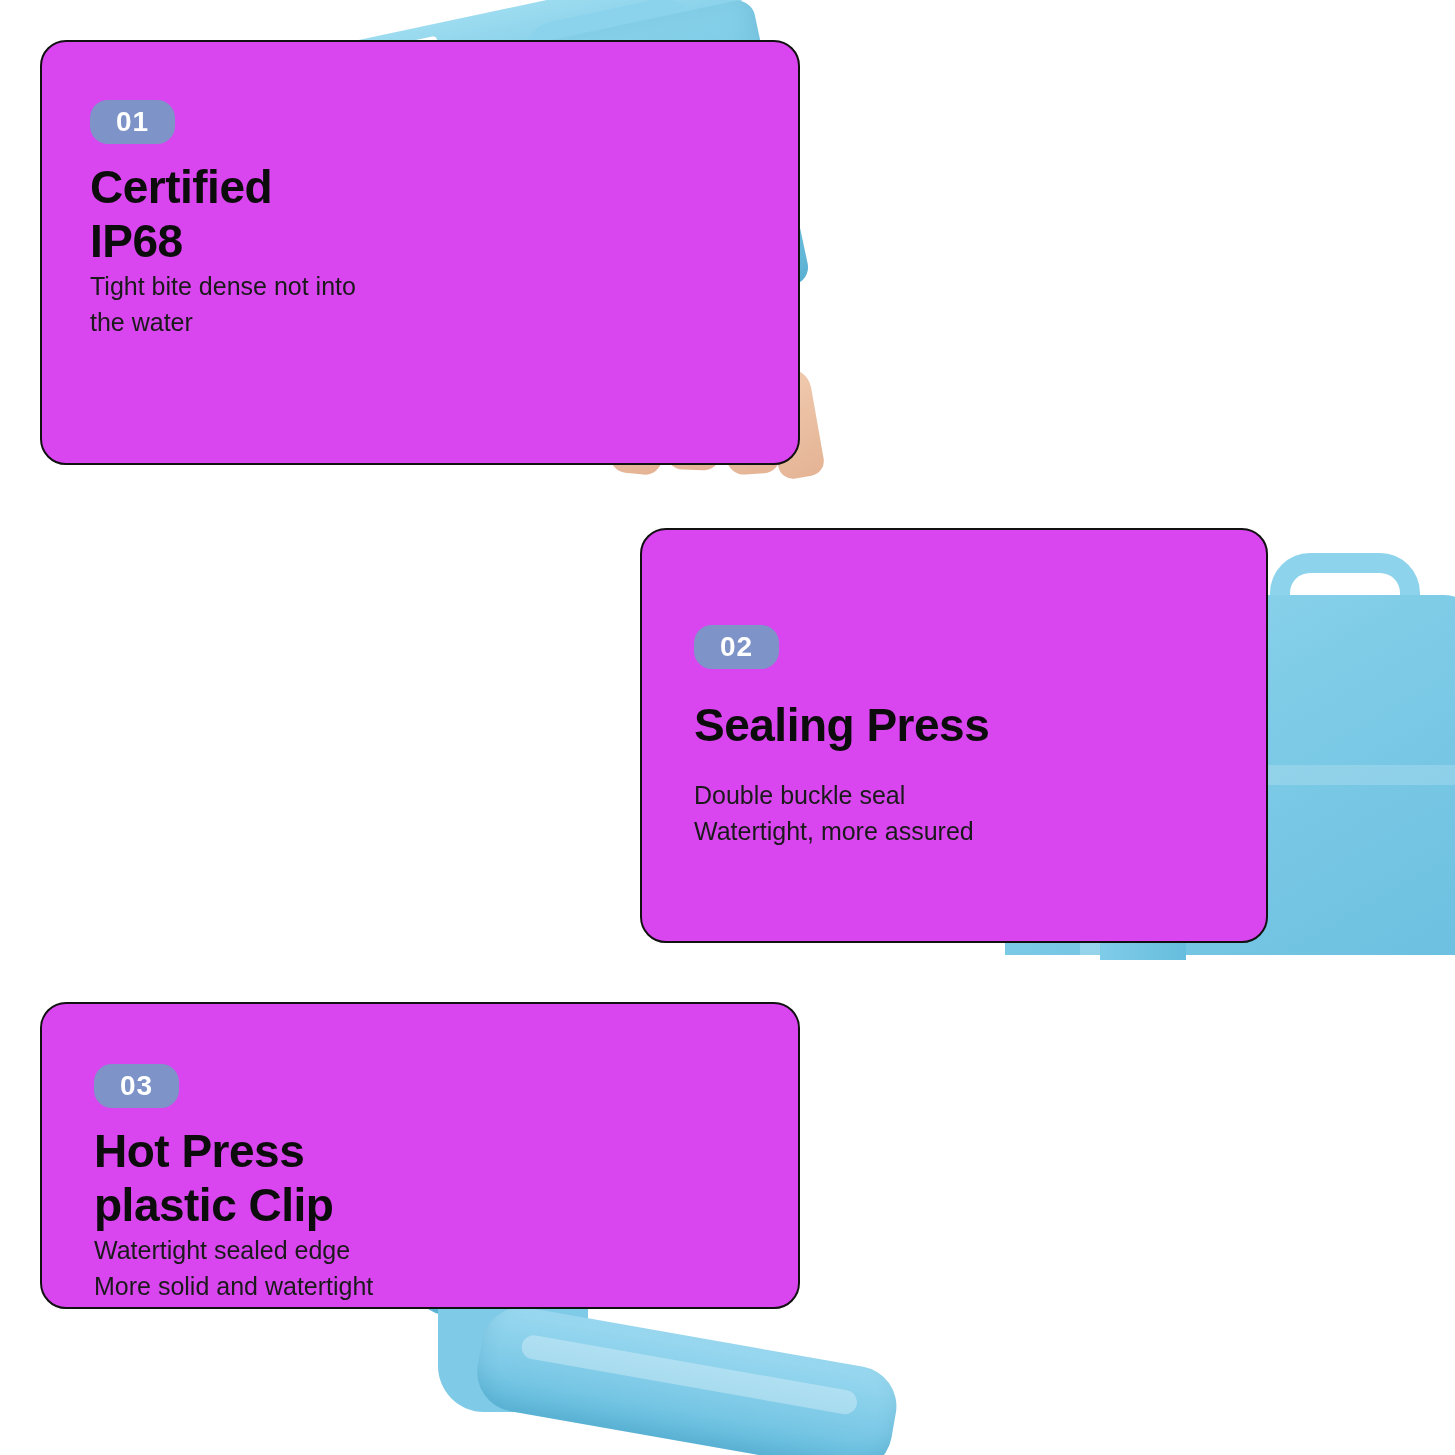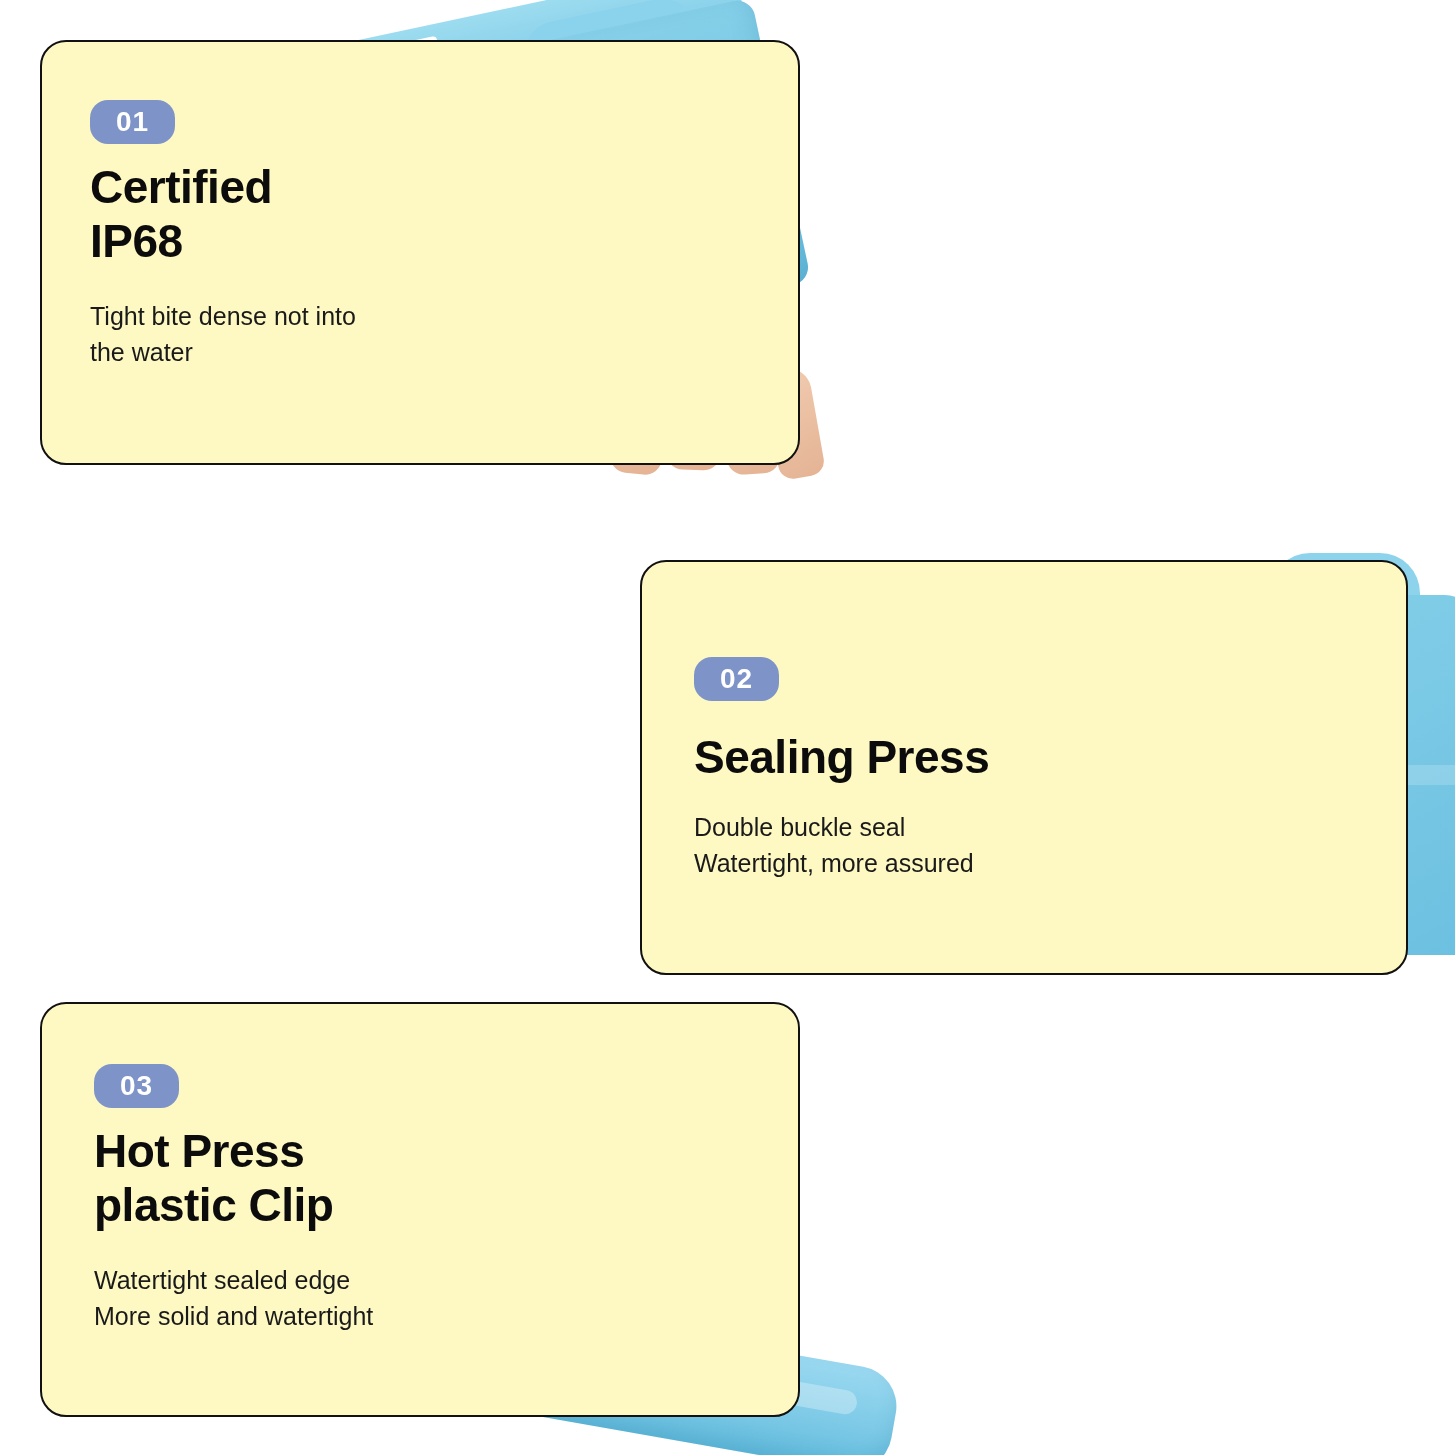--- a/index.html
+++ b/index.html
@@ -17,21 +17,21 @@
   }
 
   .stage {
     position: absolute;
     inset: 0;
   }
 
   
   .card {
     position: absolute;
-    background: #fef9c3;
+    background: #d946ef;
     border: 2px solid #111111;
     border-radius: 26px;
     box-sizing: border-box;
     z-index: 3;
   }
   .card-body {
     position: absolute;
     left: 48px;
     top: 58px;
     width: 330px;
@@ -52,29 +52,28 @@
     font-weight: bold;
     line-height: 1.16;
     margin-top: 17px;
     letter-spacing: -0.5px;
     color: #0c0c0c;
     white-space: pre-line;
   }
   .card-desc {
     font-size: 25px;
     line-height: 1.44;
-    margin-top: 30px;
     color: #1a1a1a;
     white-space: pre-line;
   }
 
   
   #card-1 { left: 40px;  top: 40px;   width: 760px; height: 425px; }
-  #card-2 { left: 640px; top: 528px;  width: 768px; height: 415px; margin-top: 32px; }
-  #card-3 { left: 40px;  top: 1002px; width: 760px; height: 415px; }
+  #card-2 { left: 640px; top: 528px;  width: 628px; height: 415px; }
+  #card-3 { left: 40px;  top: 1002px; width: 760px; height: 307px; }
 
   #card-2 .card-body { left: 52px; top: 95px; width: 340px; }
   #card-2 .card-title { margin-top: 30px; }
   #card-2 .card-desc { margin-top: 24px; }
 
   #card-3 .card-body { left: 52px; top: 60px; width: 340px; }
 
   
   .photo {
     position: absolute;

